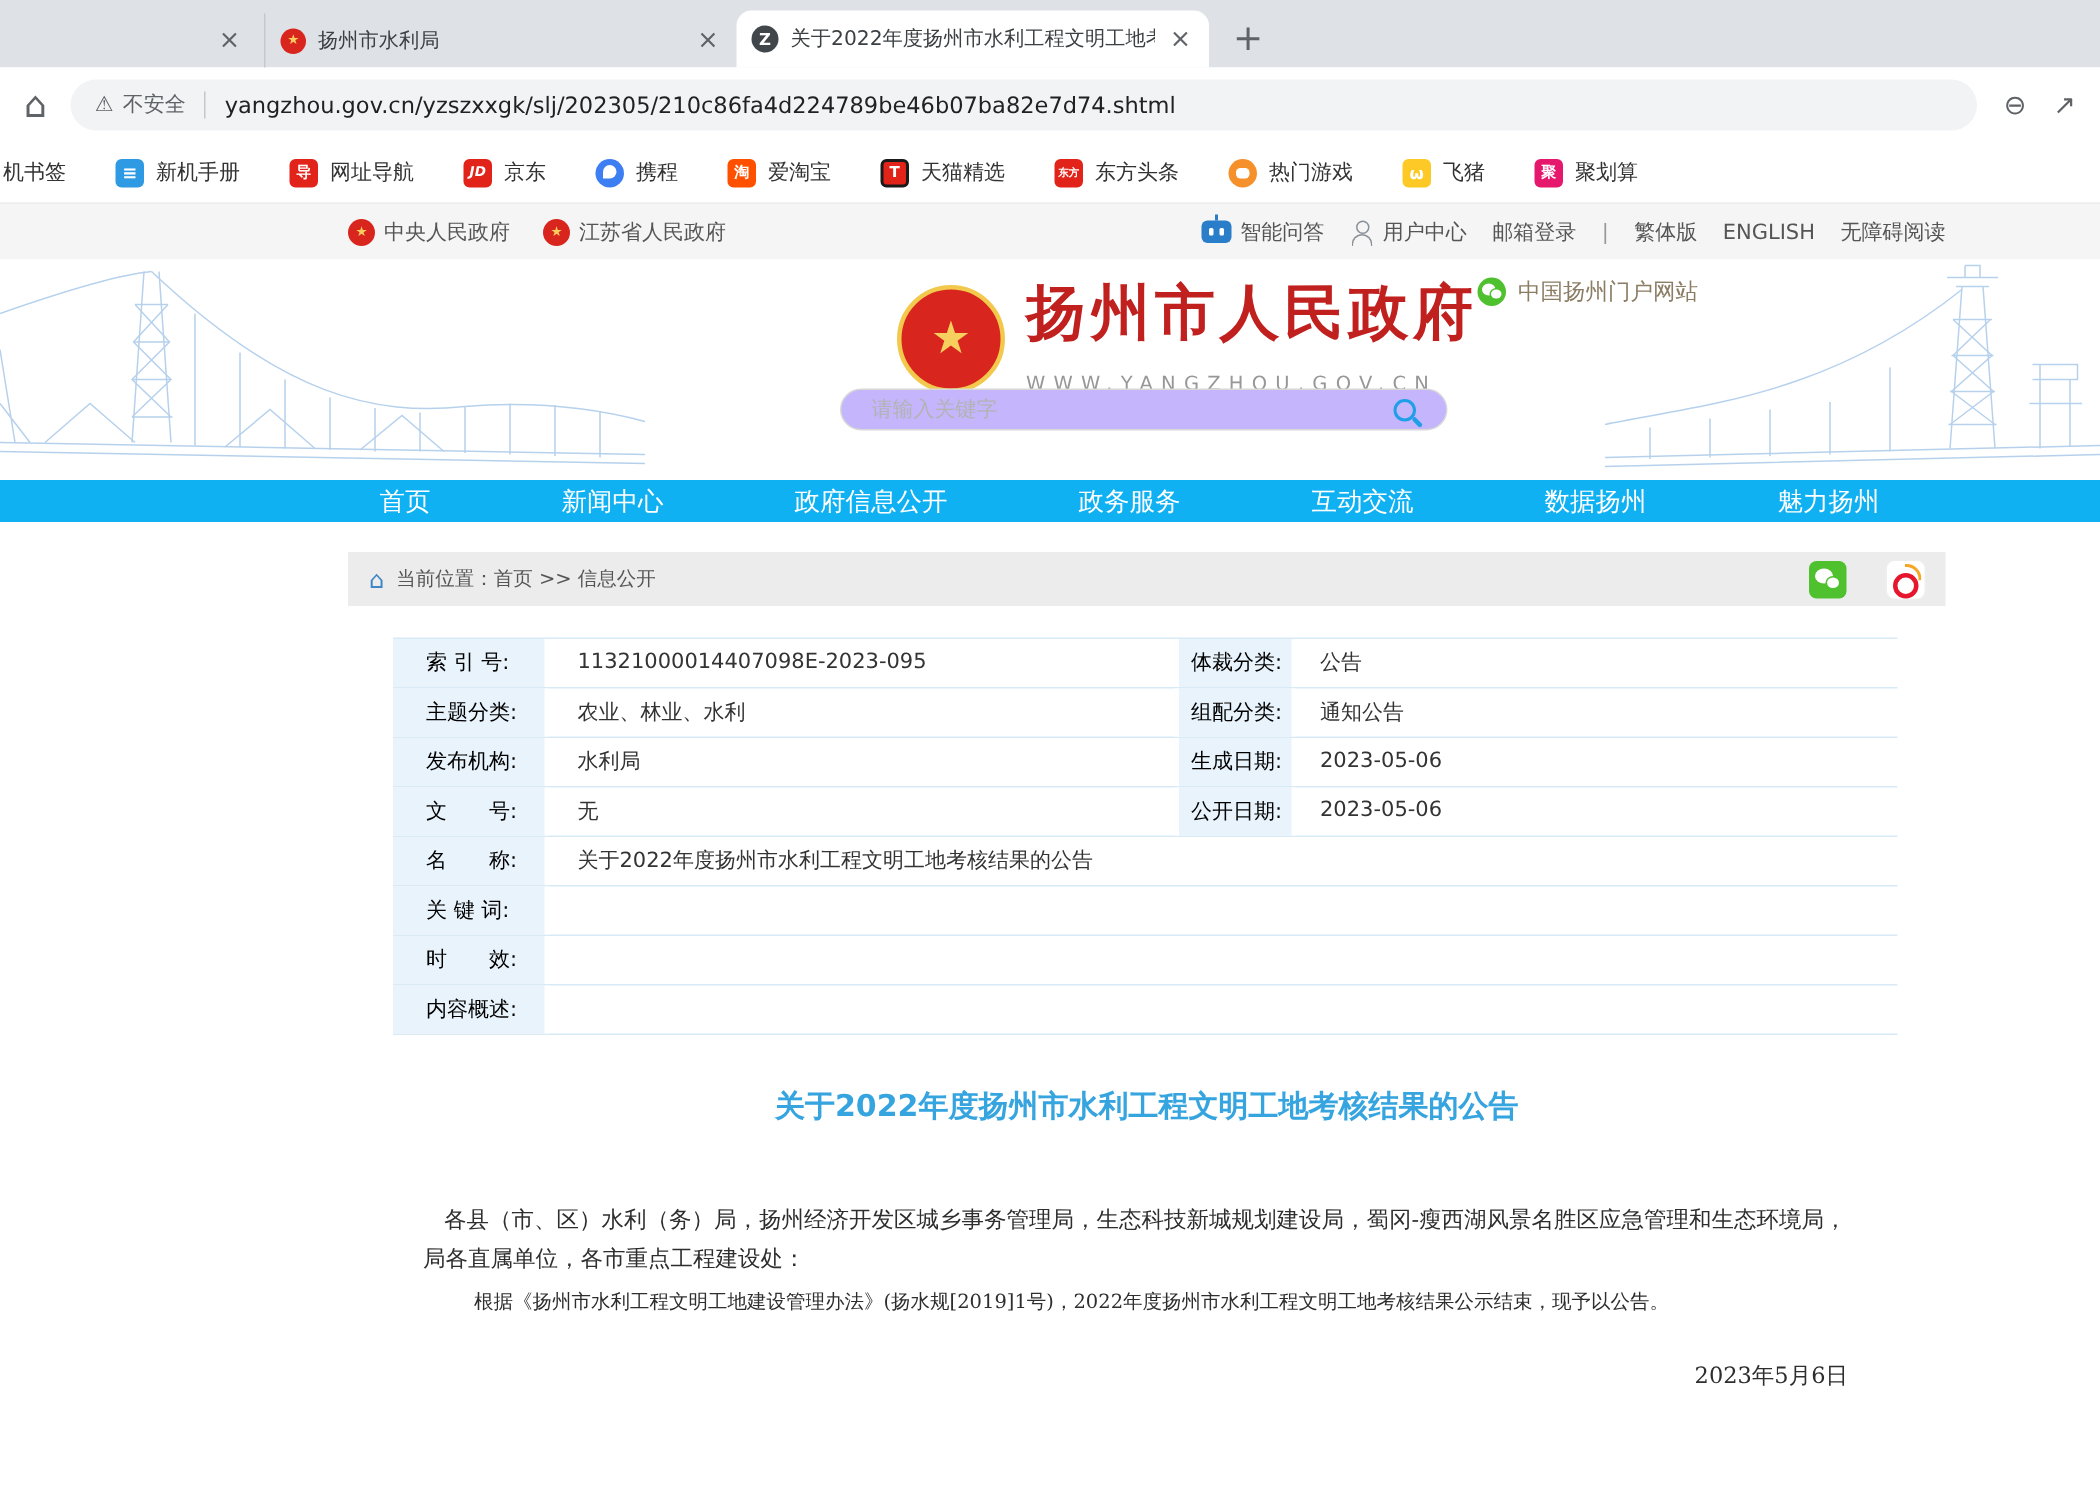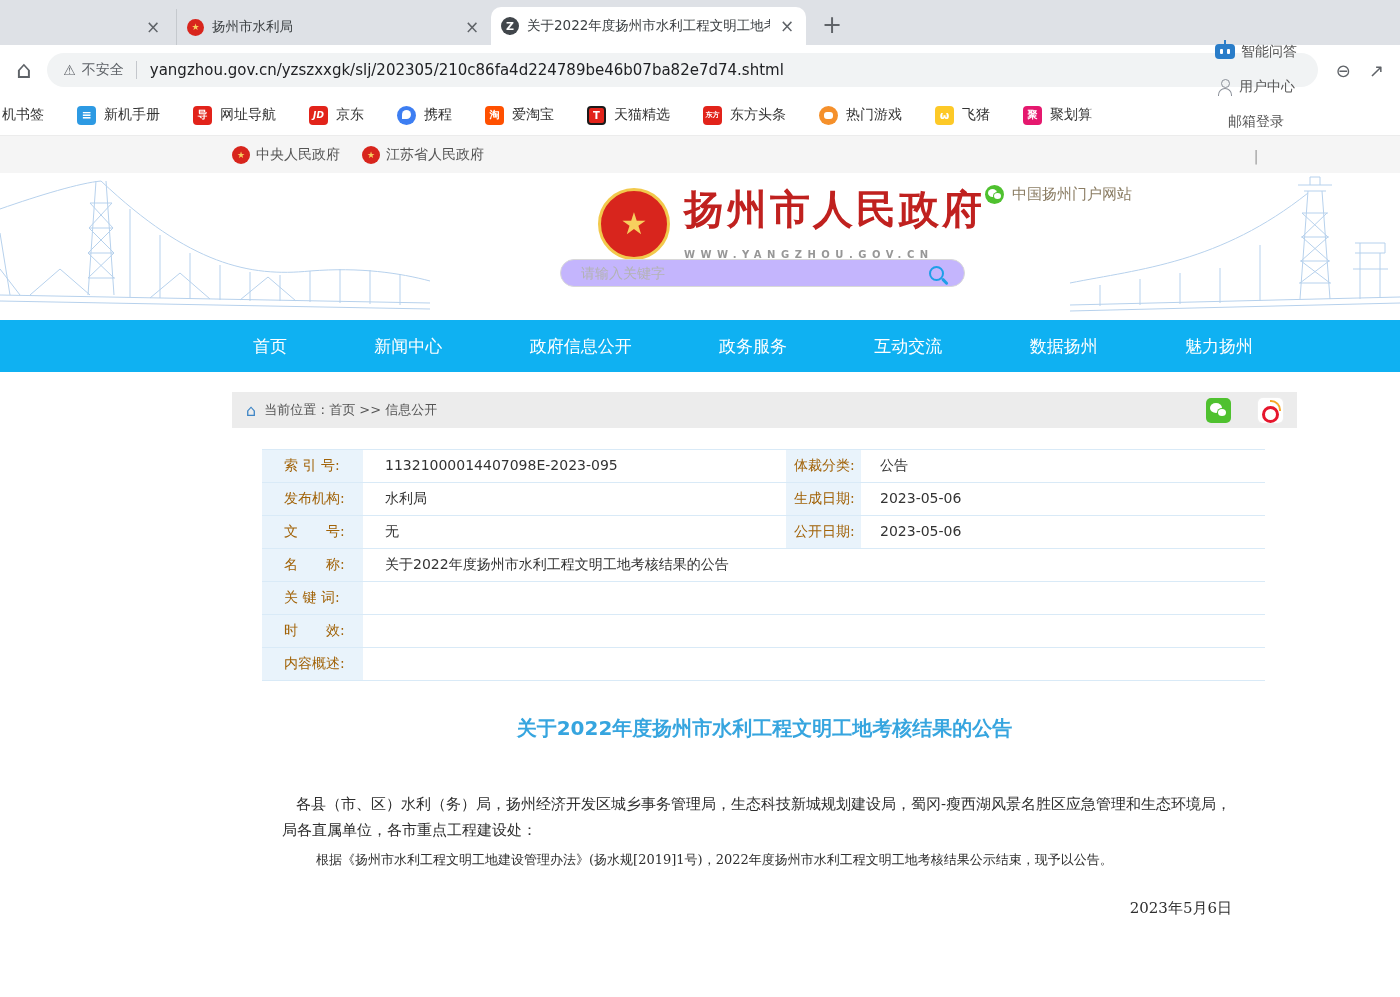--- a/index.html
+++ b/index.html
@@ -44,77 +44,77 @@
   .bi-game { background:#f5902b; border-radius:50%; }
   .bi-game::after { content:""; position:absolute; width:9px; height:7px; background:#fff; border-radius:3px; top:6px; left:5px; }
   .bi-pig { background:#fdc927; font-size:11px; }
   .bi-ju { background:#e5186e; font-size:10px; }
 
   
   .utilbar { height:38px; background:#f5f5f5; border-top:1px solid #ececec; display:flex; align-items:center; }
   .util-inner { display:flex; align-items:center; width:1065px; margin-left:232px; }
   .gov-link { display:flex; align-items:center; margin-right:22px; font-size:14px; color:#555; }
   .gov-link .mini-emblem { margin-right:6px; width:18px; height:18px; }
-  .util-right { margin-left:auto; display:flex; align-items:center; gap:17px; font-size:14px; color:#555;flex-direction:column; }
+  .util-right { margin-left:auto; display:flex; align-items:center; gap:17px; font-size:14px; color:#555; }
   .util-item { display:flex; align-items:center; gap:6px; white-space:nowrap; }
   .util-sep { color:#999; }
   .robot-icon { width:20px; height:15px; background:#2a7dc9; border-radius:4px; position:relative; }
   .robot-icon::before { content:""; position:absolute; left:5px; top:5px; width:3px; height:5px; background:#fff; border-radius:1px; box-shadow:7px 0 #fff; }
   .robot-icon::after { content:""; position:absolute; left:9px; top:-4px; width:2px; height:4px; background:#2a7dc9; }
   .person-icon { width:16px; height:16px; position:relative; }
   .person-icon::before { content:""; position:absolute; left:4px; top:0; width:7px; height:7px; border:1.5px solid #8a8f98; border-radius:50%; }
   .person-icon::after { content:""; position:absolute; left:1px; top:9px; width:12px; height:7px; border:1.5px solid #8a8f98; border-bottom:none; border-radius:7px 7px 0 0; }
 
   
   .banner { position:relative; height:147px; background:#fff; overflow:hidden; }
   .bridge { position:absolute; bottom:0; opacity:.85; }
   .bridge.left { left:0; }
   .bridge.right { right:0; }
   .logo-row { position:absolute; left:598px; top:14px; display:flex; align-items:center; }
   .emblem-big { width:72px; height:72px; border-radius:50%; background:#d8251d; border:3px solid #f2c94c;
     color:#f7cf5e; font-size:30px; display:flex; align-items:center; justify-content:center; }
   .logo-text { margin-left:14px; }
   .site-name { font-family:"DejaVu Serif","Liberation Serif",serif; font-size:40px; font-weight:bold; color:#c0211f; letter-spacing:3px; line-height:44px; }
-  .site-url { font-size:10px; color:#979797; letter-spacing:5.5px; margin-top:18px; font-weight:bold; }
+  .site-url { font-size:13px; color:#979797; letter-spacing:5.5px; margin-top:18px; font-weight:normal; }
   .portal { position:absolute; right:268px; top:12px; display:flex; align-items:center; gap:8px; font-size:15px; color:#8b7d64; }
   .wechat-mini { width:19px; height:19px; background:#4fc12f; border-radius:50%; position:relative; }
   .wechat-mini::before { content:""; position:absolute; left:3px; top:4px; width:9px; height:8px; background:#fff; border-radius:50%; }
   .wechat-mini::after { content:""; position:absolute; left:9px; top:8px; width:7px; height:6px; background:#fff; border-radius:50%; box-shadow:0 0 0 1px #4fc12f; }
   .search-row { position:absolute; left:560px; top:86px; width:405px; height:28px; border:1px solid #d8d8d8;
     border-radius:18px; display:flex; align-items:center; background:#c4b5fd; }
   .search-input { flex:1; border:none; outline:none; background:transparent; font-size:14px; color:#333; padding-left:20px;
     font-family:"DejaVu Sans","Liberation Sans",sans-serif; }
   .search-input::placeholder { color:#b3b3b3; }
   .mag-icon { width:15px; height:15px; border:2.5px solid #1e9fe8; border-radius:50%; position:relative; margin-right:20px; flex:0 0 auto; }
   .mag-icon::after { content:""; position:absolute; width:8px; height:2.5px; background:#1e9fe8; transform:rotate(45deg);
     right:-7px; bottom:-4px; border-radius:2px; }
 
   
-  .mainnav { height:52px; background:#0fb1f2;text-align:right; }
+  .mainnav { height:28px; background:#0fb1f2;text-align:right; }
   .nav-inner { display:flex; justify-content:space-between; align-items:center; height:100%; margin-left:253px; width:1000px; }
   .nav-item { color:#fff; font-size:17px; cursor:default; white-space:nowrap; }
 
   
   .content { width:1065px; margin-left:232px; }
   .breadcrumb-bar { height:36px; background:#ececec; display:flex; align-items:center; padding:0 14px; margin-top:20px; }
   .crumb-home { color:#3f86c6; font-size:16px; margin-right:8px; }
   .crumb-text { font-size:13px; color:#555; }
   .crumb-icons { margin-left:auto; display:flex; gap:27px; align-items:center; }
   .wechat-sq { width:25px; height:25px; background:#4fc12f; border-radius:5px; position:relative; }
   .wechat-sq::before { content:""; position:absolute; left:4px; top:5px; width:12px; height:10px; background:#fff; border-radius:50%; }
   .wechat-sq::after { content:""; position:absolute; left:12px; top:11px; width:8px; height:7px; background:#fff; border-radius:50%; box-shadow:0 0 0 1px #4fc12f; }
   .weibo-sq { width:25px; height:25px; background:#fff; border-radius:5px; position:relative; box-shadow:0 0 0 1px #eee; }
   .weibo-sq::before { content:""; position:absolute; left:4px; top:8px; width:11px; height:11px; border:3px solid #e6162d; border-radius:50%; }
   .weibo-sq::after { content:""; position:absolute; right:2px; top:2px; width:9px; height:9px; border:2px solid #f5a623;
     border-left:none; border-bottom:none; border-radius:0 10px 0 0; }
 
   
   .meta { margin:21px 0 0 30px; width:1003px; border-top:1px solid #d9eaf7; font-size:14px; }
   .mrow { display:flex; border-bottom:1px solid #d9eaf7; align-items:stretch; }
-  .mlabel { background:#e9f3fb; color:#a16207; padding:7px 4px 7px 22px; border-right:3px solid #fff; white-space:nowrap; }
+  .mlabel { background:#e9f3fb; color:#000000; padding:7px 4px 7px 22px; border-right:3px solid #fff; white-space:nowrap; }
   .ml-1 { width:104px; }
   .mval-1 { width:417px; padding:7px 10px 7px 19px; color:#333; }
   .ml-2 { width:81px; padding-left:8px; border-left:3px solid #fff; }
   .mval-2 { flex:1; padding:7px 10px 7px 16px; color:#333; }
   .mval-full { flex:1; padding:7px 10px 7px 19px; color:#333; min-height:32px; }
 
   
   .article { font-family:"DejaVu Serif","Liberation Serif",serif; color:#2e2e2e; }
   .art-title { font-family:"DejaVu Sans","Liberation Sans",sans-serif; font-size:20px; font-weight:bold;
     color:#36a5df; text-align:center; margin-top:32px; line-height:30px; }
@@ -290,20 +290,26 @@
   </div>
 
   <div class="meta">
     <div class="mrow">
       <div class="mlabel ml-1">索 引 号:</div>
       <div class="mval-1">11321000014407098E-2023-095</div>
       <div class="mlabel ml-2">体裁分类:</div>
       <div class="mval-2">公告</div>
     </div>
     <div class="mrow">
+      <div class="mlabel ml-1">主题分类:</div>
+      <div class="mval-1">农业、林业、水利</div>
+      <div class="mlabel ml-2">组配分类:</div>
+      <div class="mval-2">通知公告</div>
+    </div>
+    <div class="mrow">
       <div class="mlabel ml-1">发布机构:</div>
       <div class="mval-1">水利局</div>
       <div class="mlabel ml-2">生成日期:</div>
       <div class="mval-2">2023-05-06</div>
     </div>
     <div class="mrow">
       <div class="mlabel ml-1">文　　号:</div>
       <div class="mval-1">无</div>
       <div class="mlabel ml-2">公开日期:</div>
       <div class="mval-2">2023-05-06</div>

